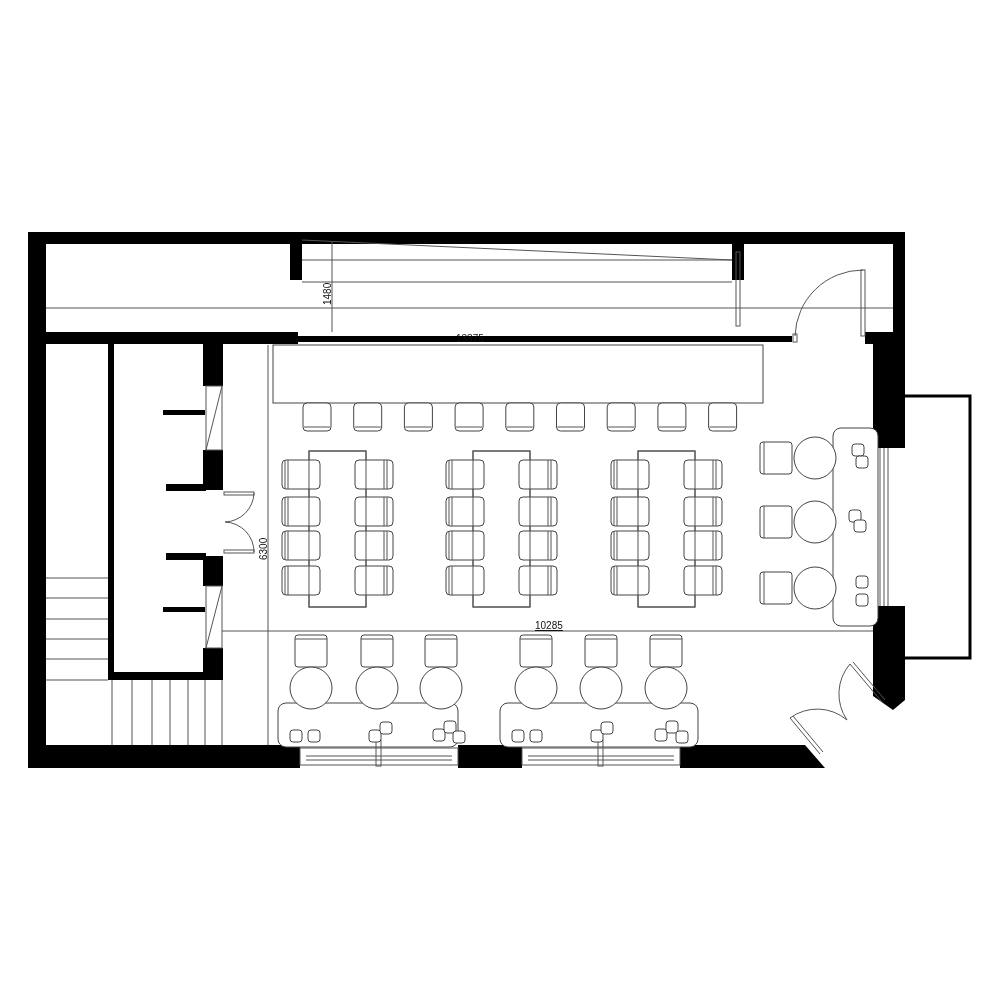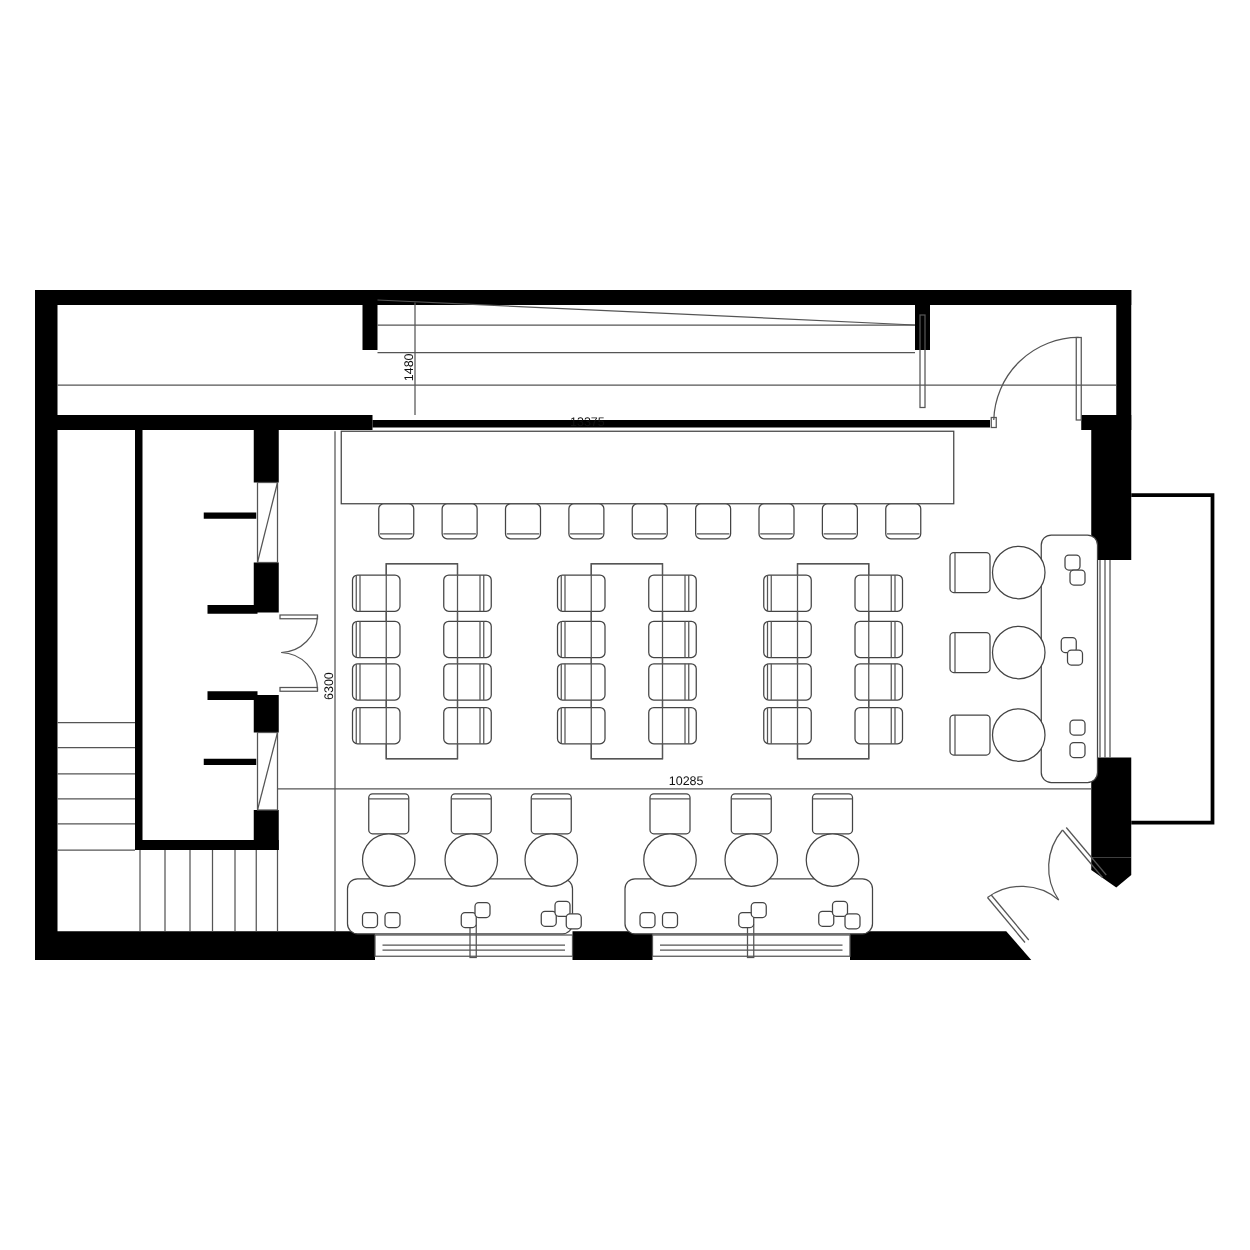--- a/index.html
+++ b/index.html
@@ -332,14 +332,14 @@
       <rect class="furn" x="655" y="729" width="12" height="12" rx="3"></rect>
       <rect class="furn" x="666" y="721" width="12" height="12" rx="3"></rect>
       <rect class="furn" x="676" y="731" width="12" height="12" rx="3"></rect>
     </g>
 </svg>
 
 <div class="label-layer">
   <span class="dim-label" style="left:456px;top:298px;margin-top:36px;">13375</span>
   <span class="dim-label dim-vert" style="left:323px;top:305px;">1480</span>
   <span class="dim-label dim-vert" style="left:259px;top:560px;">6300</span>
-  <span class="dim-label" style="left:535px;top:621px;">10285</span>
+  <span class="dim-label" style="left:535px;top:621px;text-decoration:underline;">10285</span>
 </div>
 
 </body></html>

